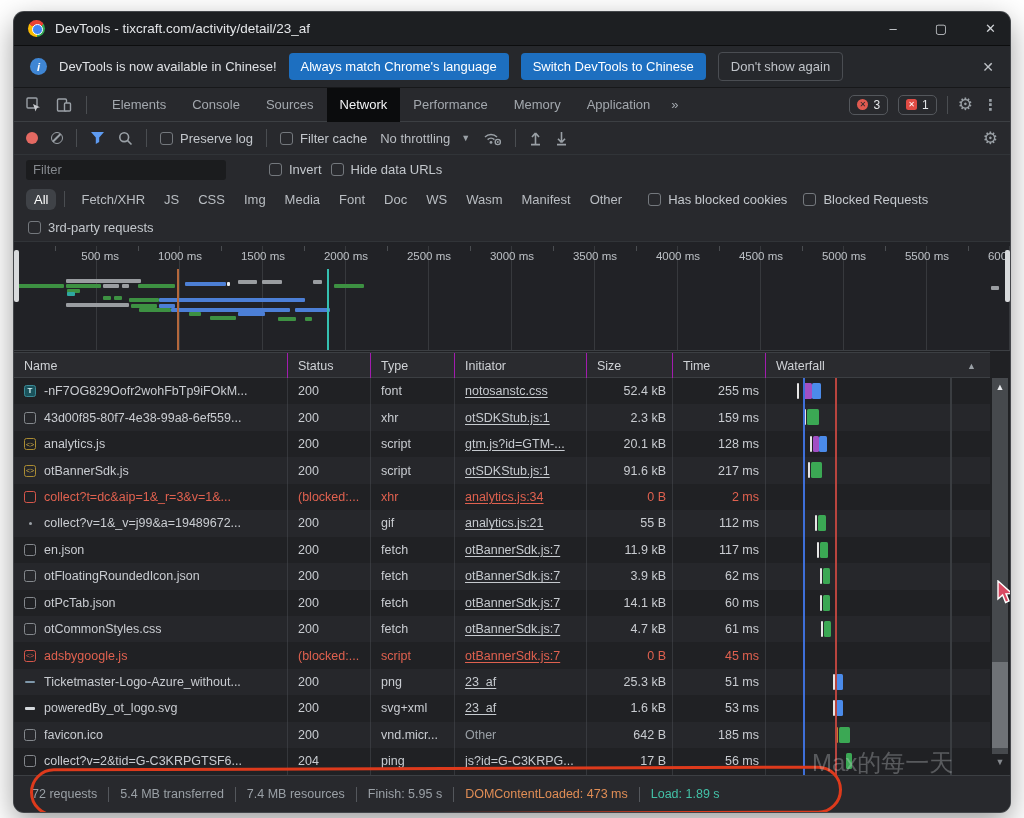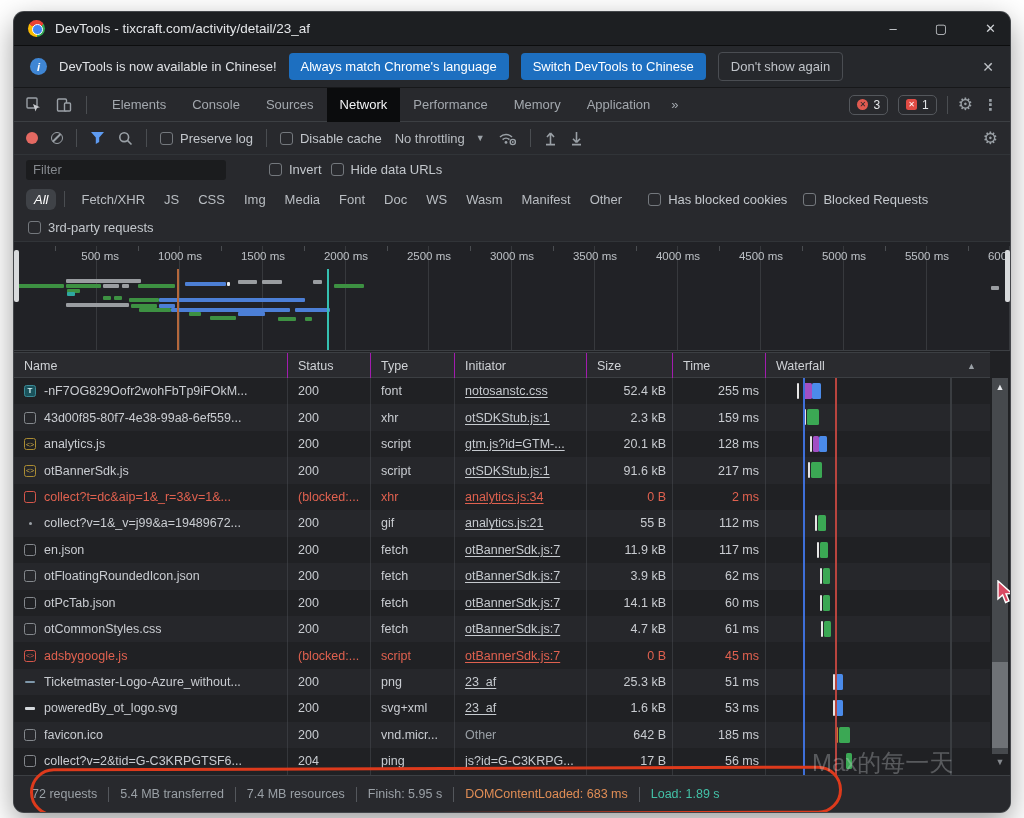--- a/index.html
+++ b/index.html
@@ -58,21 +58,21 @@
   .chk-group{display:flex;align-items:center;gap:7px;text-align:right;}
   
   .filterrow{left:0;top:143px;width:100%;height:29px;background:#28292d;display:flex;align-items:center;
     gap:9px;padding:0 12px;}
   .filter-input{width:200px;height:20px;background:#1b1c1e;border:none;border-radius:3px;color:#dfe1e5;
     padding:0 7px;font-size:13px;outline:none;font-family:inherit;}
   .filter-input::placeholder{color:#84888d;}
   .chipsrow{left:0;top:172px;width:100%;height:30px;background:#28292d;display:flex;align-items:center;
     gap:3px;padding:0 12px;}
   .chip{padding:3px 8px;color:#b9bdc2;border-radius:6px;white-space:nowrap;font-size:13px;}
-  .chip.selected{background:#3f4247;color:#fff;font-style:italic;}
+  .chip.selected{background:#3f4247;color:#fff;}
   .chipsep{width:1px;height:16px;background:#4a4d51;margin:0 5px;}
   .thirdrow{left:0;top:202px;width:100%;height:28px;background:#28292d;display:flex;align-items:center;
     gap:8px;padding:0 14px;border-bottom:1px solid #313438;}
   
   .overview{left:0;top:230px;width:100%;height:109px;background:#212226;border-bottom:1px solid #3c3f43;}
   .grid-line{position:absolute;top:4px;bottom:0;width:1px;background:#37393d;}
   .minor-tick{position:absolute;top:4px;height:5px;width:1px;background:#4a4d51;}
   .tick-label{position:absolute;top:8px;color:#bdc1c6;font-size:11.5px;transform:translateX(-100%);
     padding-right:5px;white-space:nowrap;margin-left:28px;}
   .ov-bar{position:absolute;height:4px;border-radius:1px;}
@@ -198,21 +198,21 @@
       <line x1="9.6" y1="9.6" x2="13.5" y2="13.5" stroke="#9aa0a6" stroke-width="1.6"></line>
     </svg>
     <span class="vsep"></span>
     <span class="chk-group">
       <span class="cb"></span>
       <span class="lbl">Preserve log</span>
     </span>
     <span class="vsep"></span>
     <span class="chk-group">
       <span class="cb"></span>
-      <span class="lbl">Disable cache</span>
+      <span class="lbl">Filter cache</span>
     </span>
     <span class="chk-group">
       <span class="ddl">No throttling</span>
       <span class="caret">▼</span>
     </span>
     <svg width="19" height="15" viewBox="0 0 19 15">
       <path d="M2 6 A8.5 8.5 0 0 1 14 6" fill="none" stroke="#9aa0a6" stroke-width="1.5"></path>
       <path d="M4.6 8.6 A5 5 0 0 1 11.4 8.6" fill="none" stroke="#9aa0a6" stroke-width="1.5"></path>
       <circle cx="8" cy="11.4" r="1.4" fill="#9aa0a6"></circle>
       <circle cx="14.8" cy="11" r="2.6" fill="none" stroke="#9aa0a6" stroke-width="1.4"></circle>
@@ -633,21 +633,21 @@
 
   <div class="statusbar abs" id="statusbar">
       <div>72 requests</div>
       <div class="ssep"></div>
       <div>5.4 MB transferred</div>
       <div class="ssep"></div>
       <div>7.4 MB resources</div>
       <div class="ssep"></div>
       <div>Finish: 5.95 s</div>
       <div class="ssep"></div>
-      <div class="st-dcl">DOMContentLoaded: 683 ms</div>
+      <div class="st-dcl">DOMContentLoaded: 473 ms</div>
       <div class="ssep"></div>
       <div class="st-load">Load: 1.89 s</div>
     </div>
 
   <div class="red-ellipse abs"></div>
 
   <div class="watermark abs">Max的每一天</div>
 
   <svg class="cursor abs" width="22" height="26" viewBox="0 0 22 26">
     <path d="M4 1 L4 19 L8.6 15 L11.6 22.5 L15 21 L12 13.8 L18 13.5 Z" fill="#d84a63" stroke="#fff" stroke-width="1.4"></path>

